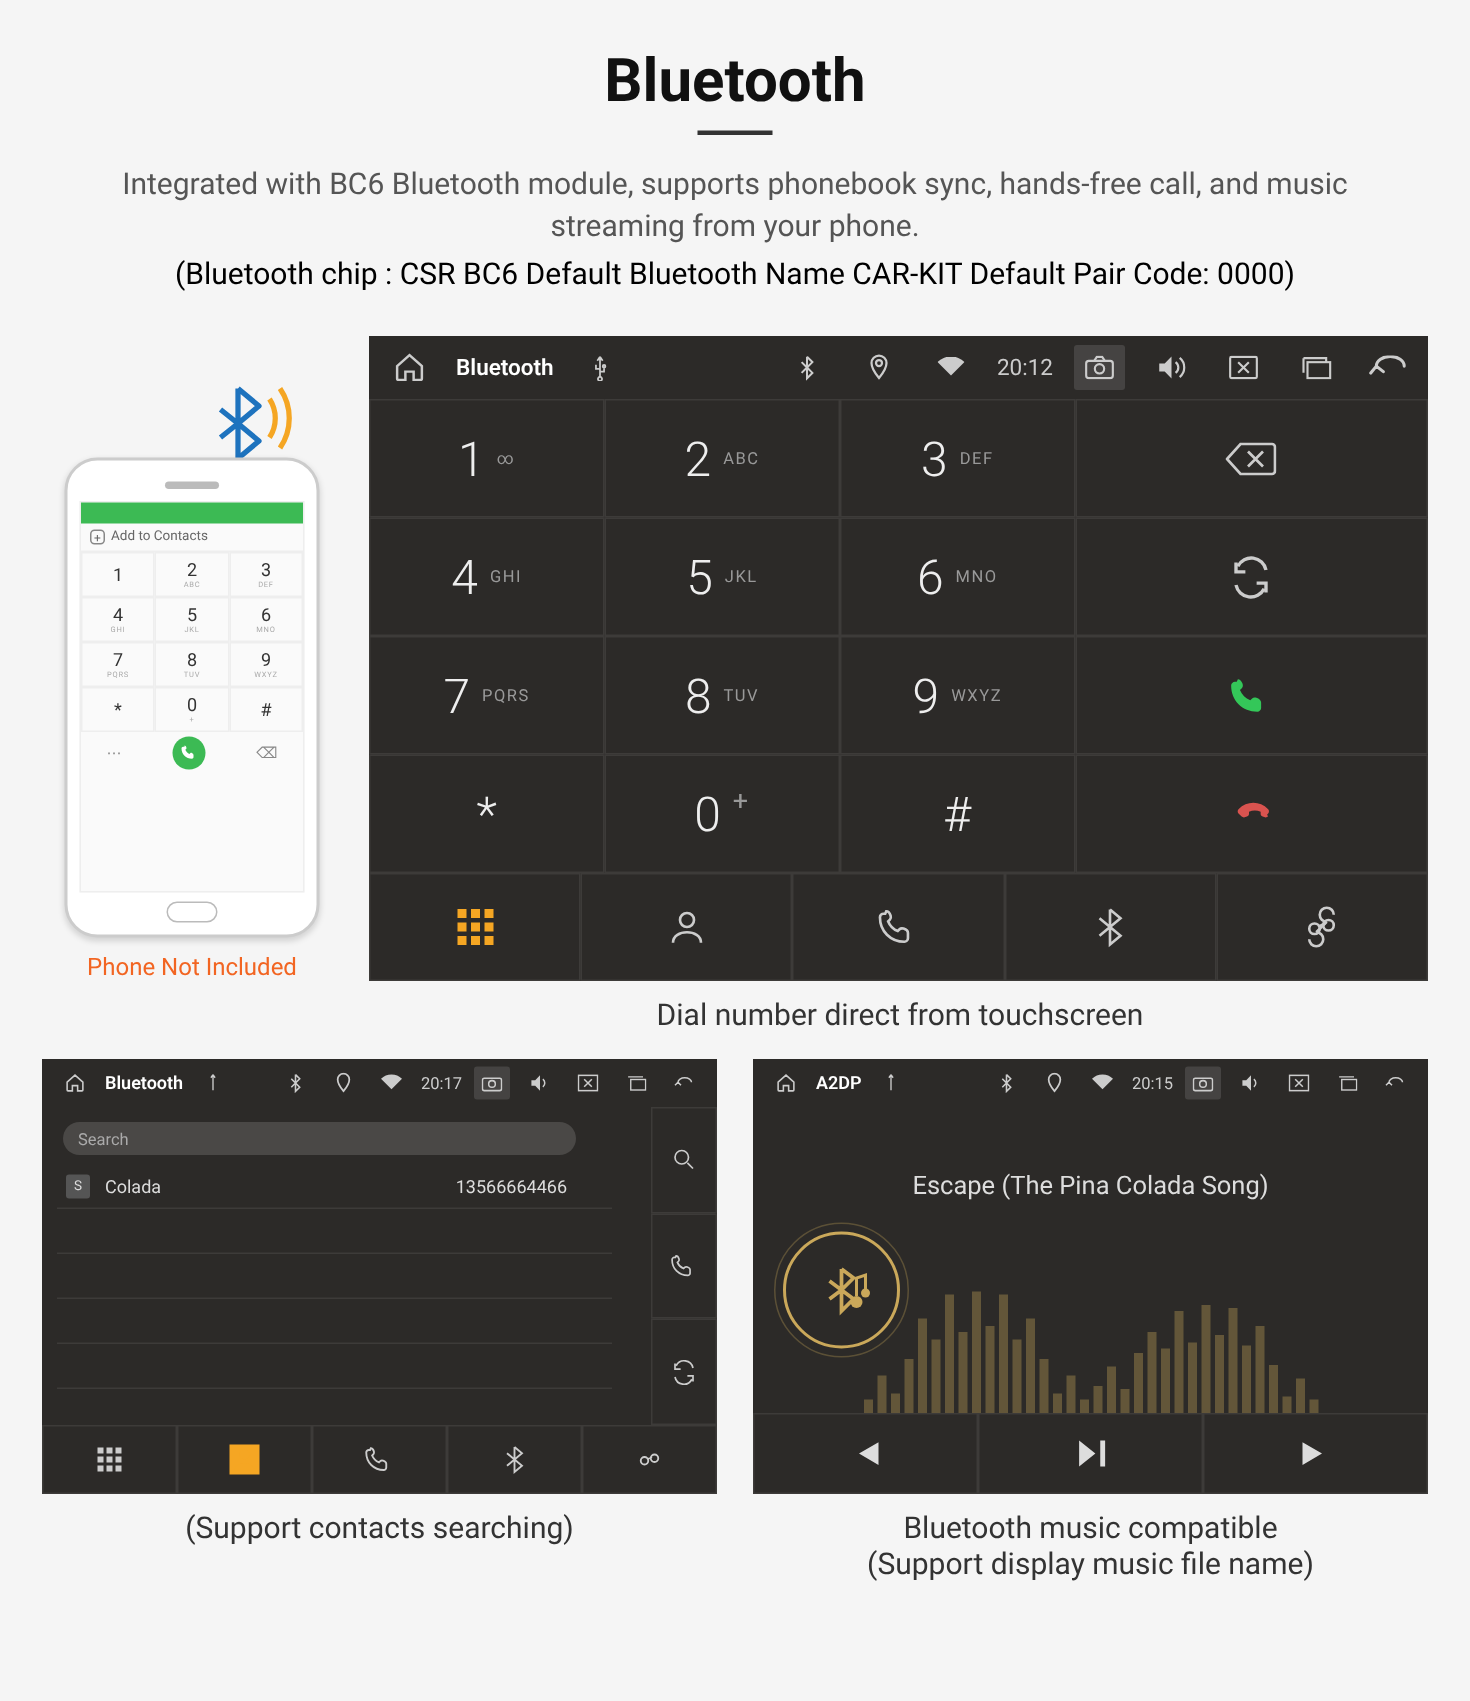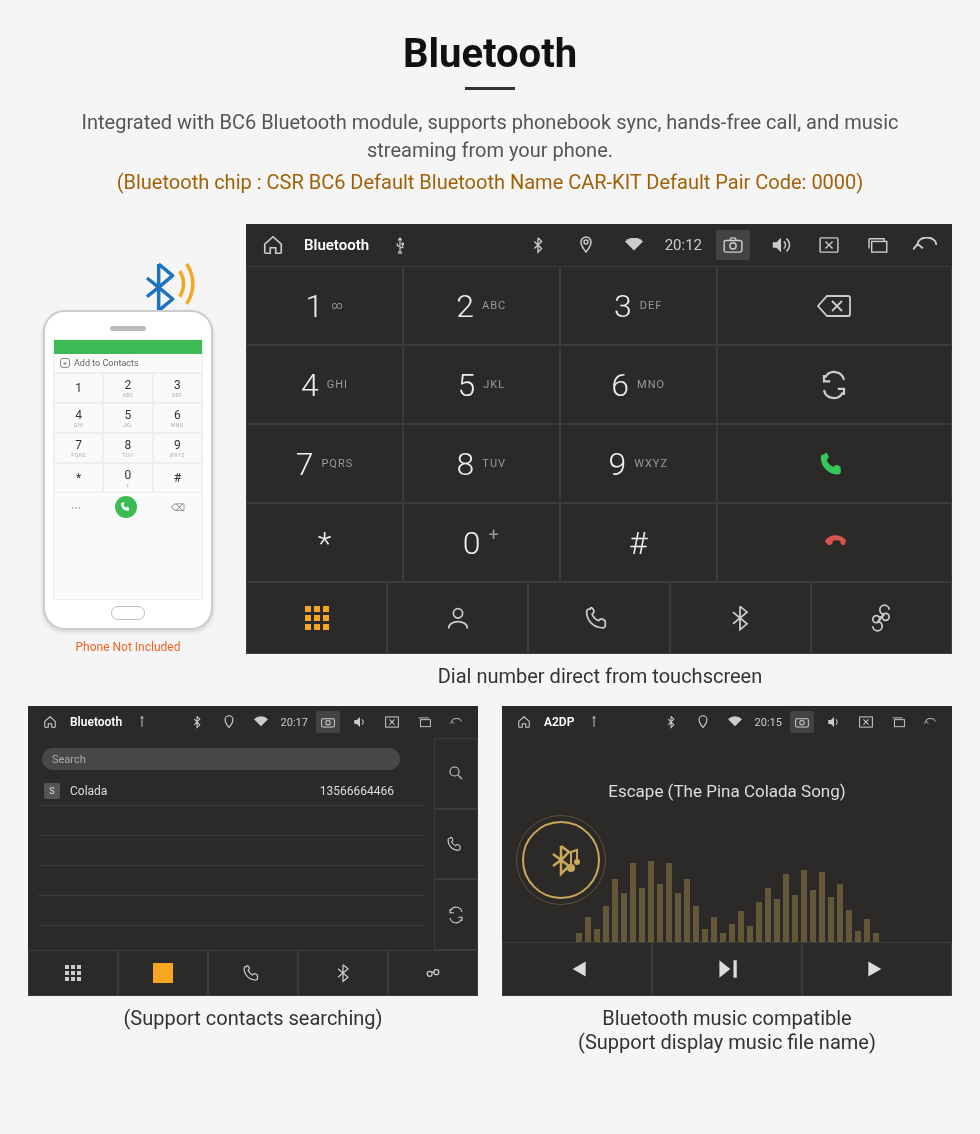--- a/index.html
+++ b/index.html
@@ -9,21 +9,21 @@
     background: #f5f5f5;
     font-family: -apple-system, "Segoe UI", Roboto, Arial, sans-serif;
     color: #333;
     overflow: hidden;
   }
   
   .hdr { text-align:center; padding:30px 60px 20px; }
   .hdr h1 { font-size:40px; font-weight:700; color:#111; }
   .hdr .rule { width:50px; height:3px; background:#333; margin:10px auto 18px; }
   .hdr .desc { font-size:20px; color:#555; line-height:1.4; }
-  .hdr .spec { font-size:20px; color:#a16207; margin-top:6px; }
+  .hdr .spec { font-size:20px; color:#000000; margin-top:6px; }
 
   
   .row-top { display:flex; padding:10px 28px 0; gap:18px; }
   .phone-col { width:200px; display:flex; flex-direction:column; align-items:center; justify-content:flex-end; position:relative; }
   .bt-wave { width:70px; height:70px; margin-bottom:-10px; margin-left:80px; }
   .phone-mock {
     width:170px; height:320px; background:#fff; border:2px solid #ccc; border-radius:22px;
     display:flex; flex-direction:column; align-items:center; padding:10px 8px 8px;
     box-shadow:0 2px 4px rgba(0,0,0,.15);
   }
@@ -31,21 +31,21 @@
   .phone-scr{flex:1;width:100%;background:#fafafa;border:1px solid #eee;display:flex;flex-direction:column;}
   .phone-topbar{height:14px;background:#3cba54;width:100%;}
   .phone-addc{display:flex;align-items:center;gap:4px;font-size:9px;color:#666;padding:4px 6px;border-bottom:1px solid #eee;}
   .phone-addc .pl{width:10px;height:10px;border:1px solid #888;border-radius:3px;display:flex;align-items:center;justify-content:center;font-size:8px;}
   .mini-pad{display:grid;grid-template-columns:repeat(3,1fr);grid-auto-rows:30px;}
   .mini-key{border:0.5px solid #eee;display:flex;flex-direction:column;align-items:center;justify-content:center;font-size:12px;color:#333;}
   .mini-key .sub{font-size:5px;color:#aaa;letter-spacing:0.5px;}
   .mini-bot{display:flex;align-items:center;justify-content:space-around;height:28px;}
   .mini-call{width:22px;height:22px;border-radius:50%;background:#3cba54;display:flex;align-items:center;justify-content:center;color:#fff;font-size:11px;}
   .phone-home{width:34px;height:14px;border:1.5px solid #bbb;border-radius:8px;margin-top:6px;}
-  .phone-note{color:#f26522;font-size:12px;margin-top:10px;}
+  .phone-note{color:#f26522;font-size:16px;margin-top:10px;}
 
   
   .unit { background:#2c2a28; color:#ddd; display:flex; flex-direction:column; }
   .unit.main { flex:1; height:430px; }
   .statusbar{display:flex;align-items:center;height:42px;padding:0 10px;gap:14px;font-size:15px;color:#ccc;}
   .statusbar .title{font-weight:600;color:#fff;}
   .sb-spacer{flex:1;}
   .sb-ico{width:34px;height:30px;display:flex;align-items:center;justify-content:center;border-radius:2px;}
   .sb-ico.cam{background:rgba(255,255,255,.12);}
   .sb-ico svg,.sb-ico span{color:#ccc;}
@@ -72,21 +72,21 @@
   
   .row-bot{display:flex;gap:24px;padding:0 28px;}
   .col{flex:1;display:flex;flex-direction:column;}
   .unit.small{height:290px;}
   .unit.small .statusbar{height:32px;font-size:11px;gap:8px;}
   .unit.small .statusbar .title{font-size:12px;}
   .unit.small .sb-ico{width:24px;height:22px;}
   .unit.small .sb-ico svg{width:14px;height:14px;}
 
   
-  .pb-body{flex:1;display:flex;}
+  .pb-body{flex:1;display:flex;gap:16px;}
   .pb-list{flex:1;padding:6px 10px;}
   .pb-search{background:#4a4846;border-radius:14px;height:22px;display:flex;align-items:center;padding:0 10px;font-size:11px;color:#aaa;margin:4px 24px 6px 4px;}
   .pb-row{display:flex;align-items:center;gap:10px;height:30px;border-bottom:1px solid #3d3b39;font-size:12px;color:#ddd;}
   .pb-row .badge{width:16px;height:16px;background:#555;border-radius:2px;display:flex;align-items:center;justify-content:center;font-size:9px;margin-left:6px;}
   .pb-side{width:44px;display:flex;flex-direction:column;}
   .pb-side .sbtn{flex:1;border:1px solid #3d3b39;display:flex;align-items:center;justify-content:center;}
   .pb-side svg{width:18px;height:18px;stroke:#ccc;fill:none;stroke-width:1.5;}
   .unit.small .tabbar{height:46px;}
   .unit.small .tab svg{width:20px;height:20px;}
   .unit.small .grid-ic{grid-template-columns:repeat(3,4px);grid-template-rows:repeat(3,4px);gap:2px;}

